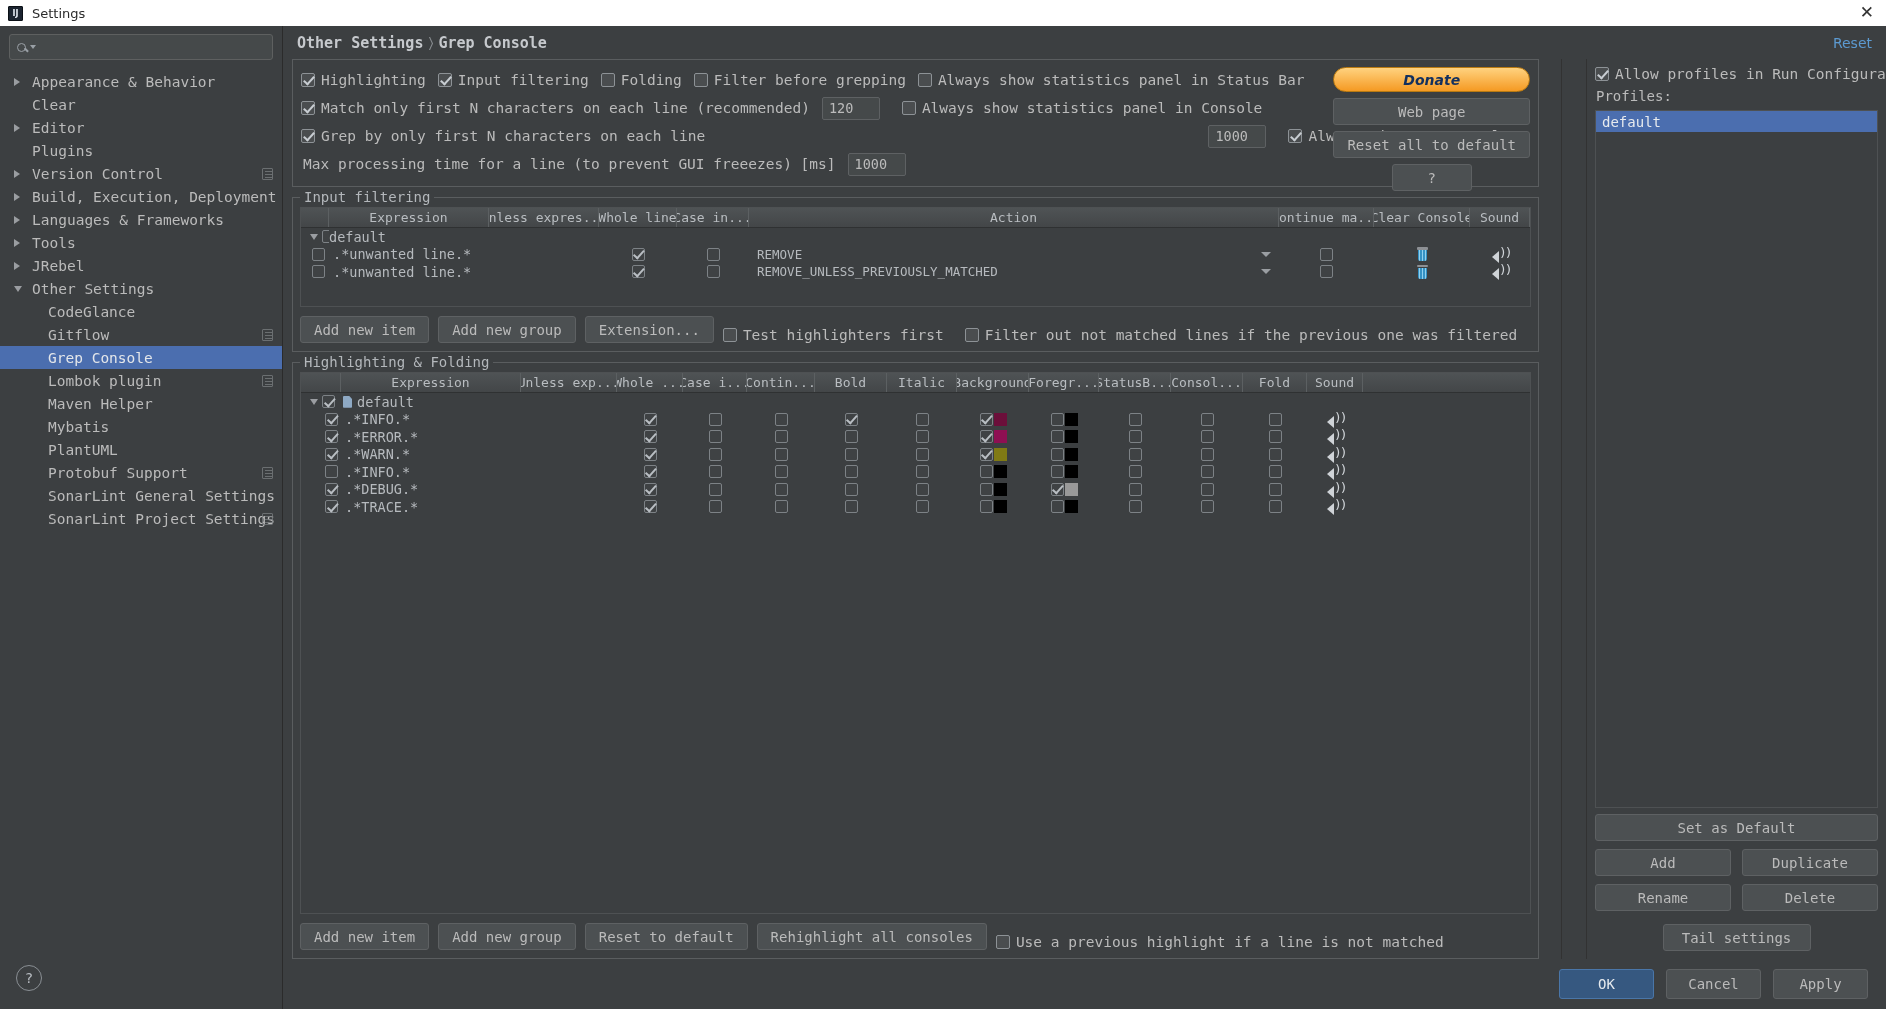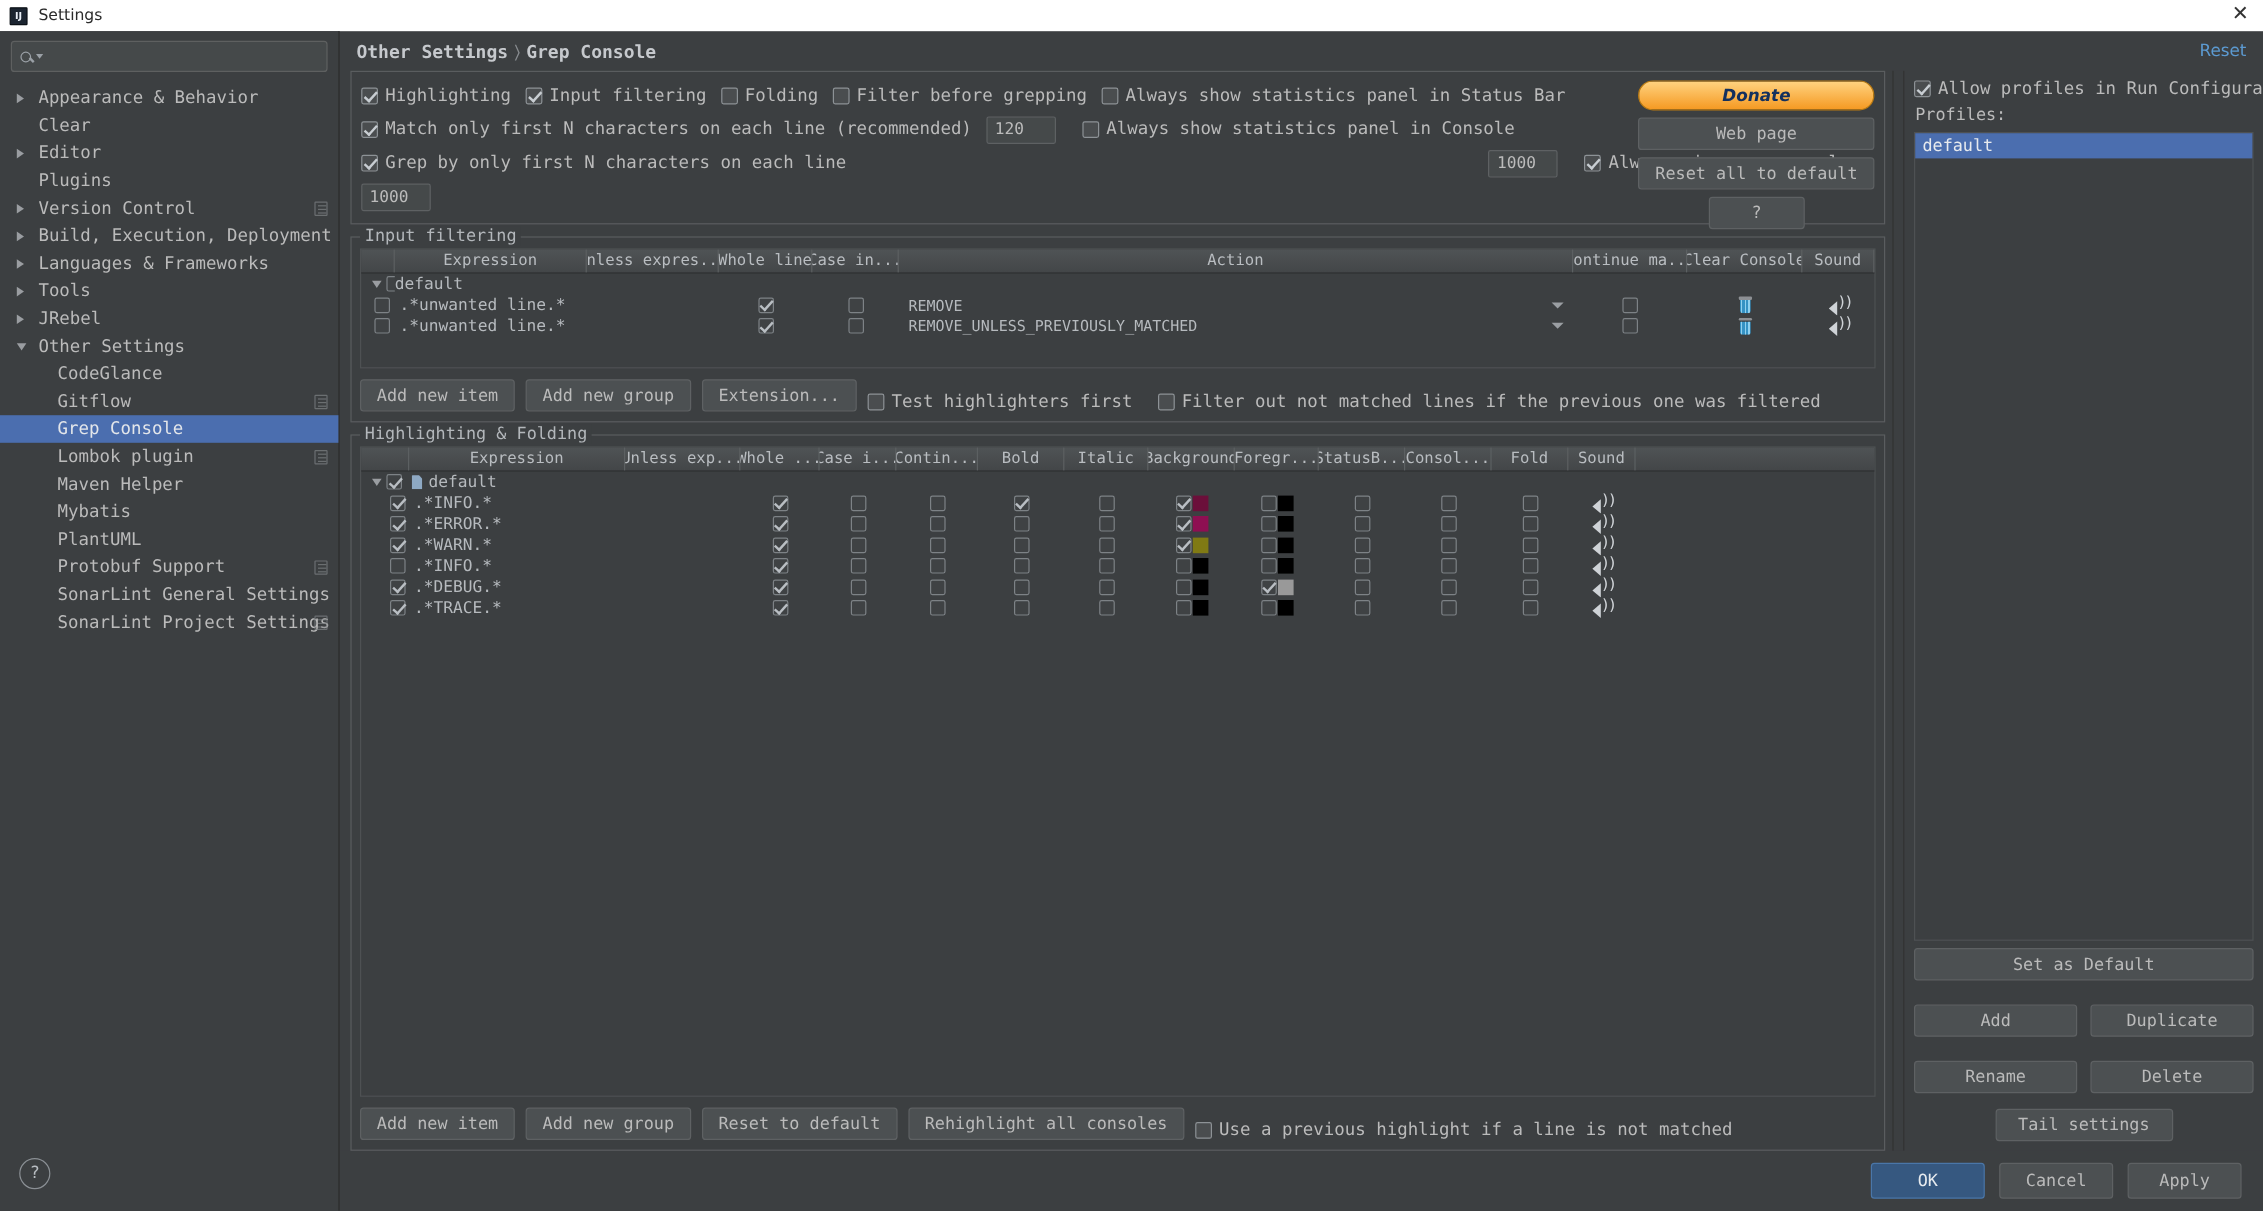--- a/index.html
+++ b/index.html
@@ -59,21 +59,21 @@
   .helpbtn{ position:absolute; left:16px; bottom:18px; width:26px;height:26px;border-radius:50%;
             border:1.6px solid #8a8f94; color:#b8bdc2; display:flex;align-items:center;
             justify-content:center; font-size:14px; cursor:pointer;}
   
   .main{ flex:1; display:flex; flex-direction:column; min-width:0; background:#3c3f41;}
   .crumbhead{ height:33px; display:flex; align-items:center; padding:0 14px; position:relative;}
   .crumb{ font-size:15px; color:#c6c9cd; font-weight:bold; }
   .crumb .sep{ color:#888c90; font-weight:normal; padding:0 5px;}
   .reset{ position:absolute; right:14px; color:#5c9ad1; font-size:14px; cursor:pointer;
           font-family:"DejaVu Sans","Liberation Sans",sans-serif;}
-  .body{ flex:1; display:flex; min-height:0; padding:0 0 0 0;}
+  .body{ flex:1; display:flex; min-height:0; padding:0 0 0 0;gap:16px;}
   .center{ flex:1; min-width:0; padding:0 6px 0 9px; display:flex; flex-direction:column; }
   .rightpane{ width:300px; flex:none; display:flex; flex-direction:column;
               padding:3px 8px 0 8px; border-left:1px solid #323232;}
   
   .topbox{ border:1px solid #5a5d5f; padding:6px 8px 8px 8px; position:relative; }
   .optrow{ display:flex; align-items:center; height:28px; gap:0; white-space:nowrap;}
   .cb{ width:14px;height:14px;border:1px solid #8d9296; background:#4a4d4f; border-radius:2px;
        position:relative; flex:none; cursor:pointer; }
   .cb.on:after{ content:""; position:absolute; left:4px; top:0px; width:4px;height:9px;
                 border:solid #c8cdd2; border-width:0 2px 2px 0; transform:rotate(42deg); }
@@ -137,21 +137,21 @@
   .tblbody{ height:78px; overflow:hidden;}
   .btnrow{ display:flex; align-items:flex-end; gap:9px; margin-top:9px; white-space:nowrap;}
   
   .profilelist{ flex:1; background:#3c3f41; border:1px solid #4e5153; margin-top:4px; min-height:0;}
   .profile{ height:21px; display:flex; align-items:center; padding-left:6px; font-size:14px;
             cursor:pointer;}
   .profile.sel{ background:#4b6eaf; color:#e7eaee; }
   .rbtns{ padding:6px 0 0 0; }
   .rbtns .btn{ width:100%; margin-bottom:8px; }
   .rb2{ display:flex; gap:11px; }
-  .rb2 .btn{ flex:1; margin-bottom:8px;margin-top:12px;}
+  .rb2 .btn{ flex:1; margin-bottom:8px;}
   .tailwrap{ display:flex; justify-content:center; padding-top:5px; }
   .tailwrap .btn{ width:148px; }
   
   .bottombar{ height:50px; display:flex; align-items:center; justify-content:flex-end;
               padding:0 18px; gap:12px; background:#3c3f41;}
   .bottombar .btn{ width:95px; height:30px; }
   .btn.primary{ background:#365880; border-color:#4a76a8; color:#e6eaee; }
   .scrolltrack{ width:9px; background:#3c3f41; border-left:1px solid #323232;}
 </style>
 </head>
@@ -292,20 +292,21 @@
             <span class="cb on"></span>
             <span class="cblabel">Grep by only first N characters on each line</span>
             <span style="flex:1"></span>
             <span class="numinput">1000</span>
             <span style="width:22px"></span>
             <span class="cb on"></span>
             <span class="cblabel">Always pin grep consoles</span>
           </div>
 
           <div class="optrow">
+            <span class="cblabel" style="margin-left:2px">Max processing time for a line (to prevent GUI freeezes) [ms]</span>
             <span class="numinput">1000</span>
           </div>
 
           <div class="topright">
             <button class="donate">Donate</button>
             <button class="btn">Web page</button>
             <button class="btn">Reset all to default</button>
             <button class="btn" style="width:80px;align-self:center">?</button>
           </div>
         </div>

